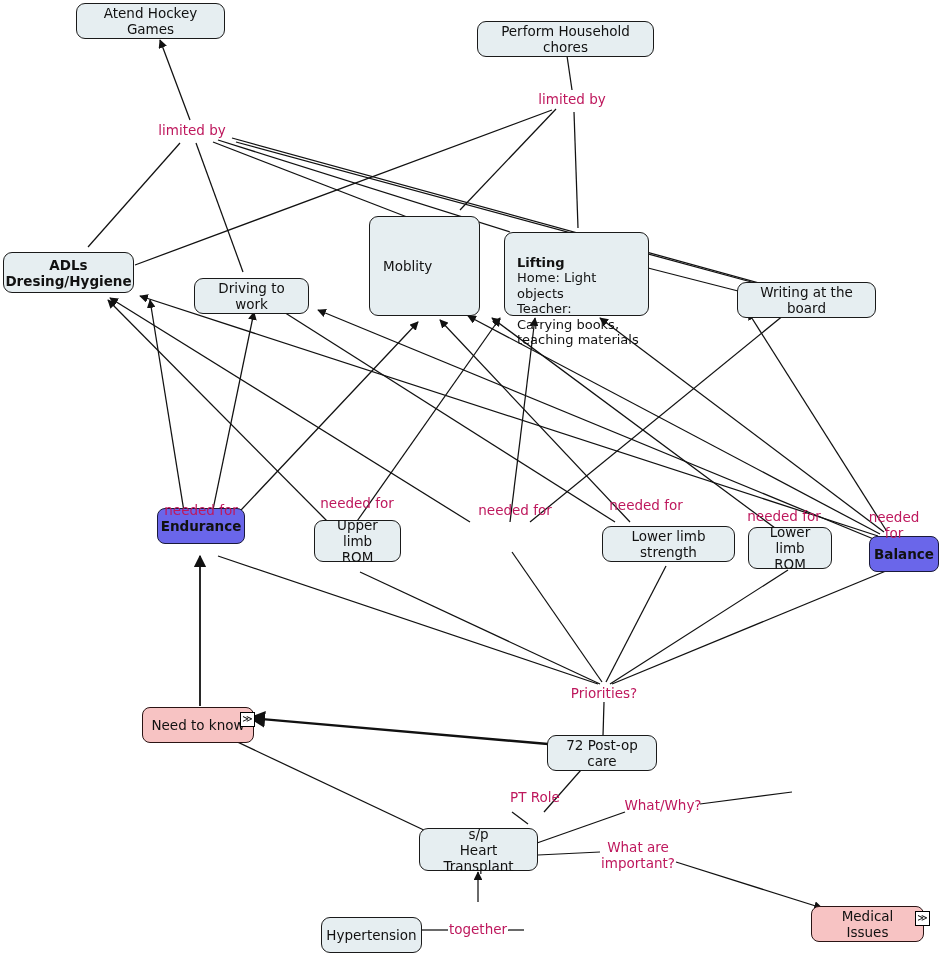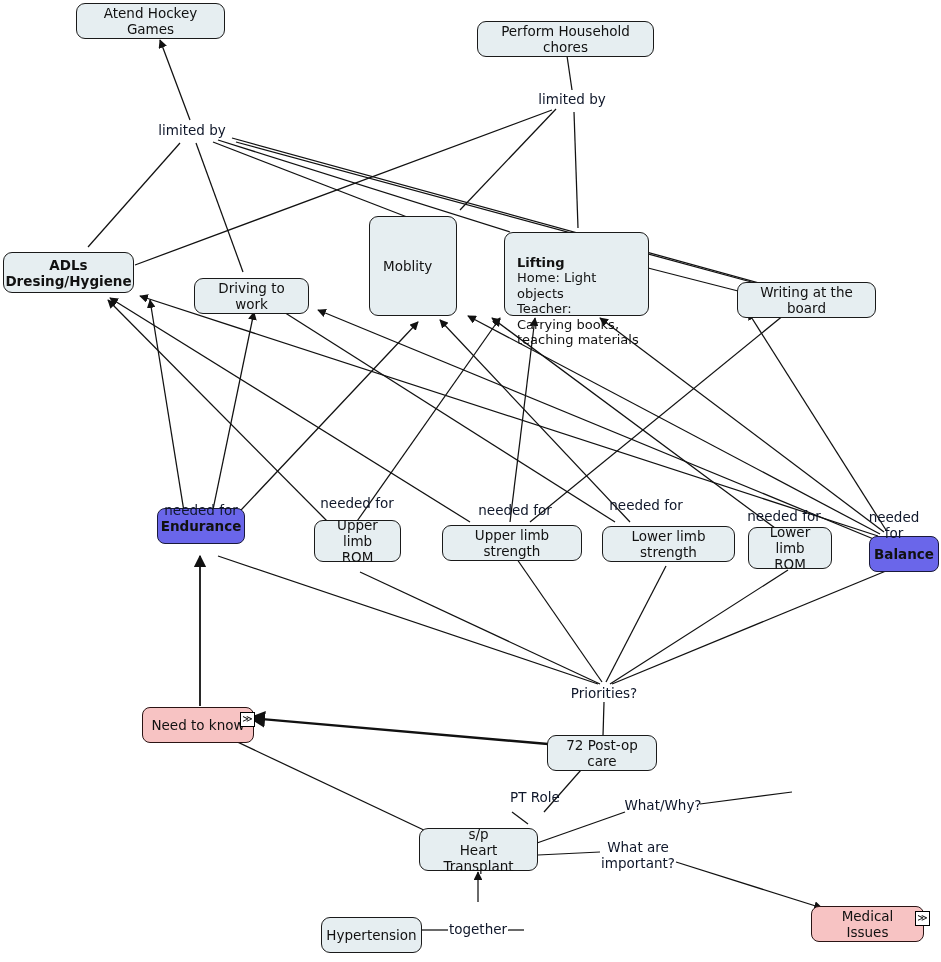--- a/index.html
+++ b/index.html
@@ -71,21 +71,21 @@
   .node.topleft-text {
     text-align: left;
     justify-content: flex-start;
     align-items: flex-start;
     padding-top: 6px;
   }
   .linklabel {
     position: absolute;
     font-size: 13.5px;
     line-height: 15.5px;
-    color: #0f172a;
+    color: #be185d;
     background: transparent;
     text-align: center;
     white-space: pre-line;
     transform: translateX(-50%);
   }
   .badge {
     position: absolute;
     width: 13px;
     height: 13px;
     border: 1.2px solid #000;
@@ -177,39 +177,38 @@
 
   <div class="node" style="left:76px; top:3px; width:149px; height:28px;">Atend Hockey Games</div>
 
   <div class="node" style="left:477px; top:21px; width:177px; height:28px;">Perform Household chores</div>
 
   <div class="node bold" style="left:3px; top:252px; width:131px; height:41px;">ADLs
 Dresing/Hygiene</div>
 
   <div class="node" style="left:194px; top:278px; width:115px; height:27px;">Driving to work</div>
 
-  <div class="node left-text" style="left:369px; top:216px; width:88px; height:100px; padding-left:13px;">Moblity</div>
+  <div class="node left-text" style="left:369px; top:216px; width:111px; height:100px; padding-left:13px;">Moblity</div>
 
   <div class="node topleft-text" style="left:504px; top:232px; width:145px; height:84px; font-size:13px; line-height:15.5px; padding-left:12px;">
     <span>
       <b>Lifting</b><span style="white-space:pre-line;">
 Home: Light objects
 Teacher:
 Carrying books,
  teaching materials</span></span>
   </div>
 
   <div class="node" style="left:737px; top:282px; width:139px; height:27px;">Writing at the board</div>
 
   <div class="node blue" style="left:157px; top:508px; width:88px; height:26px;border-radius:8px;">Endurance</div>
 
   <div class="node" style="left:314px; top:520px; width:87px; height:42px;">Upper limb
 ROM</div>
 
-  <div class="node" style="left:442px; top:525px; width:140px; height:26px;">Upper limb strength</div>
 
   <div class="node" style="left:602px; top:526px; width:133px; height:26px;">Lower limb strength</div>
 
   <div class="node" style="left:748px; top:527px; width:84px; height:42px;">Lower limb
 ROM</div>
 
   <div class="node blue" style="left:869px; top:536px; width:70px; height:26px;">Balance</div>
 
   <div class="node pink" style="left:142px; top:707px; width:112px; height:24px;">Need to know</div>
   <div class="badge" style="left:240px; top:712px;">≫</div>

